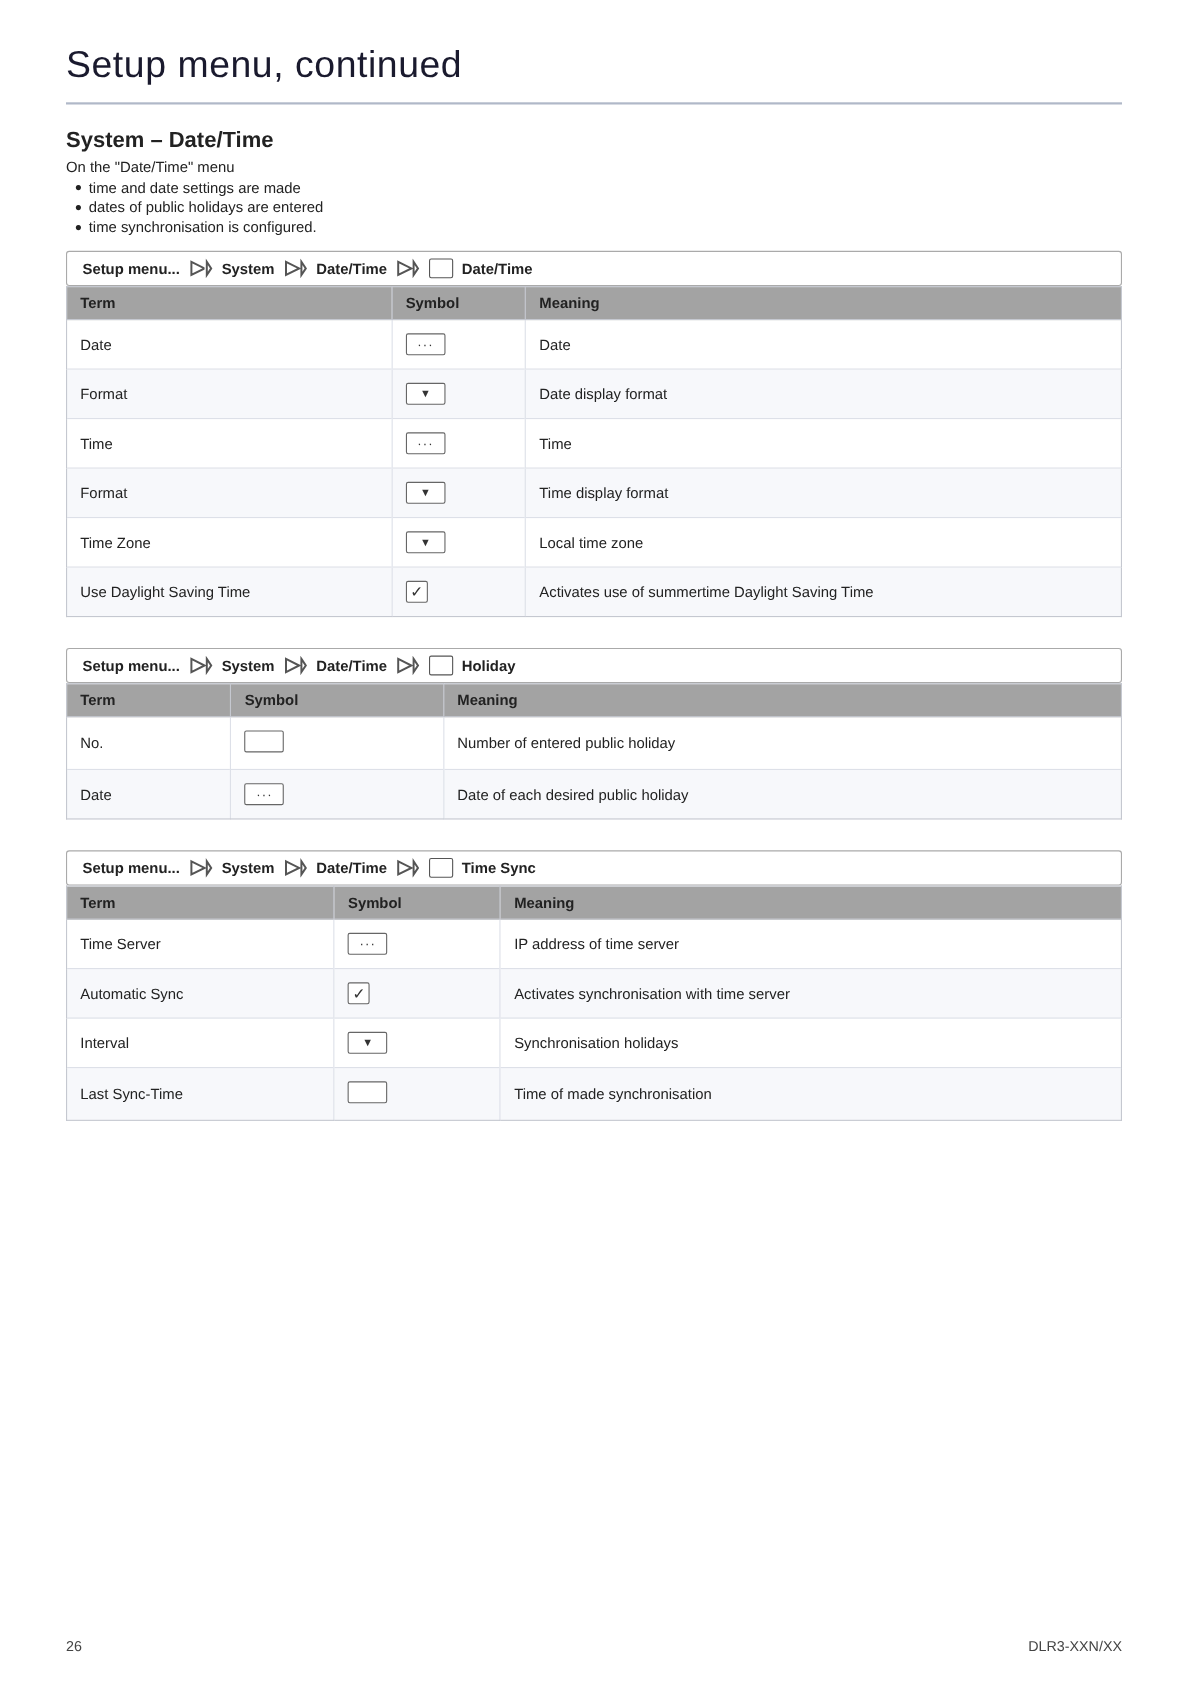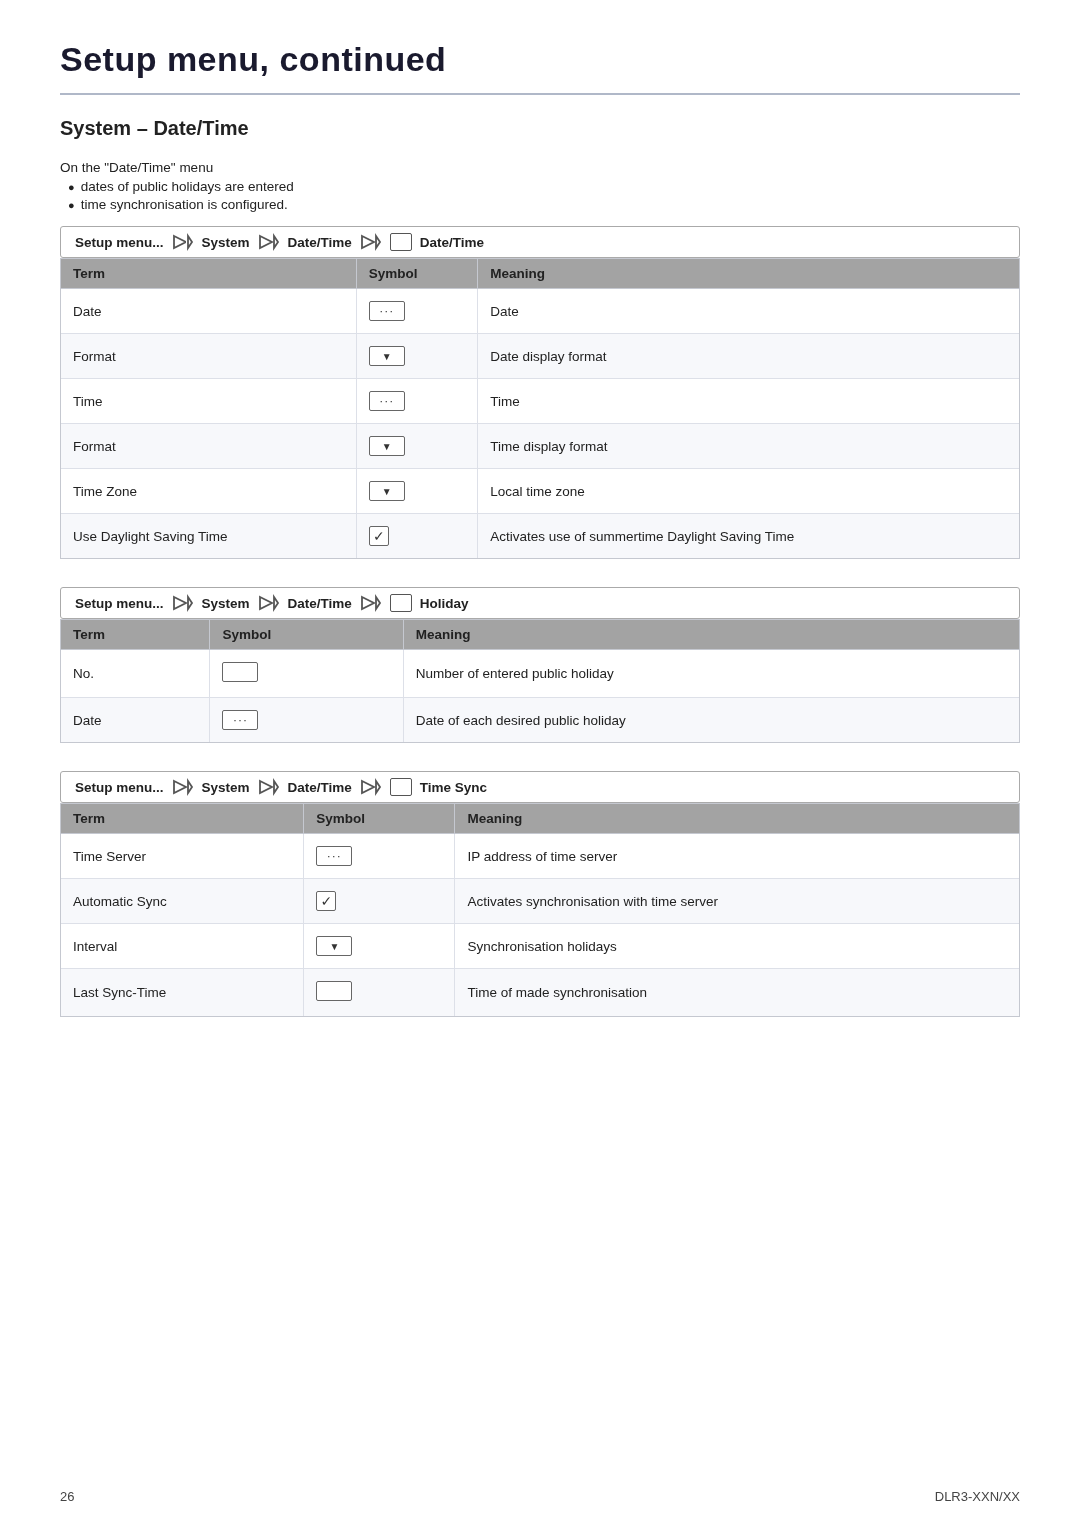--- a/index.html
+++ b/index.html
@@ -19,28 +19,28 @@
       background: #fff;
       position: relative;
     }
     .page-header {
       border-bottom: 2px solid #b0b8c8;
       padding-bottom: 14px;
       margin-bottom: 22px;
     }
     .page-title {
       font-size: 34px;
-      font-weight: bold;
+      font-weight: normal;
       color: #1a1a2e;
       letter-spacing: 0.5px;
     }
     .section-title {
       font-size: 20px;
       font-weight: bold;
-      margin-bottom: 20px;
+      margin-bottom: 4px;
       margin-top: 4px;
     }
     .section-intro {
       font-size: 13.5px;
       margin-bottom: 4px;
       color: #222;
     }
     .bullet-list {
       list-style: none;
       margin: 4px 0 14px 8px;
@@ -211,20 +211,23 @@
 
   <div class="page-header">
     <h1 class="page-title">Setup menu, continued</h1>
   </div>
 
   <h2 class="section-title">System – Date/Time</h2>
   <p class="section-intro">On the "Date/Time" menu</p>
 
   <ul class="bullet-list">
     <li>
+        <span>time and date settings are made</span>
+      </li>
+    <li>
         <span>dates of public holidays are entered</span>
       </li>
     <li>
         <span>time synchronisation is configured.</span>
       </li>
   </ul>
 
   <div class="section-block">
 
     <div class="nav-bar">

